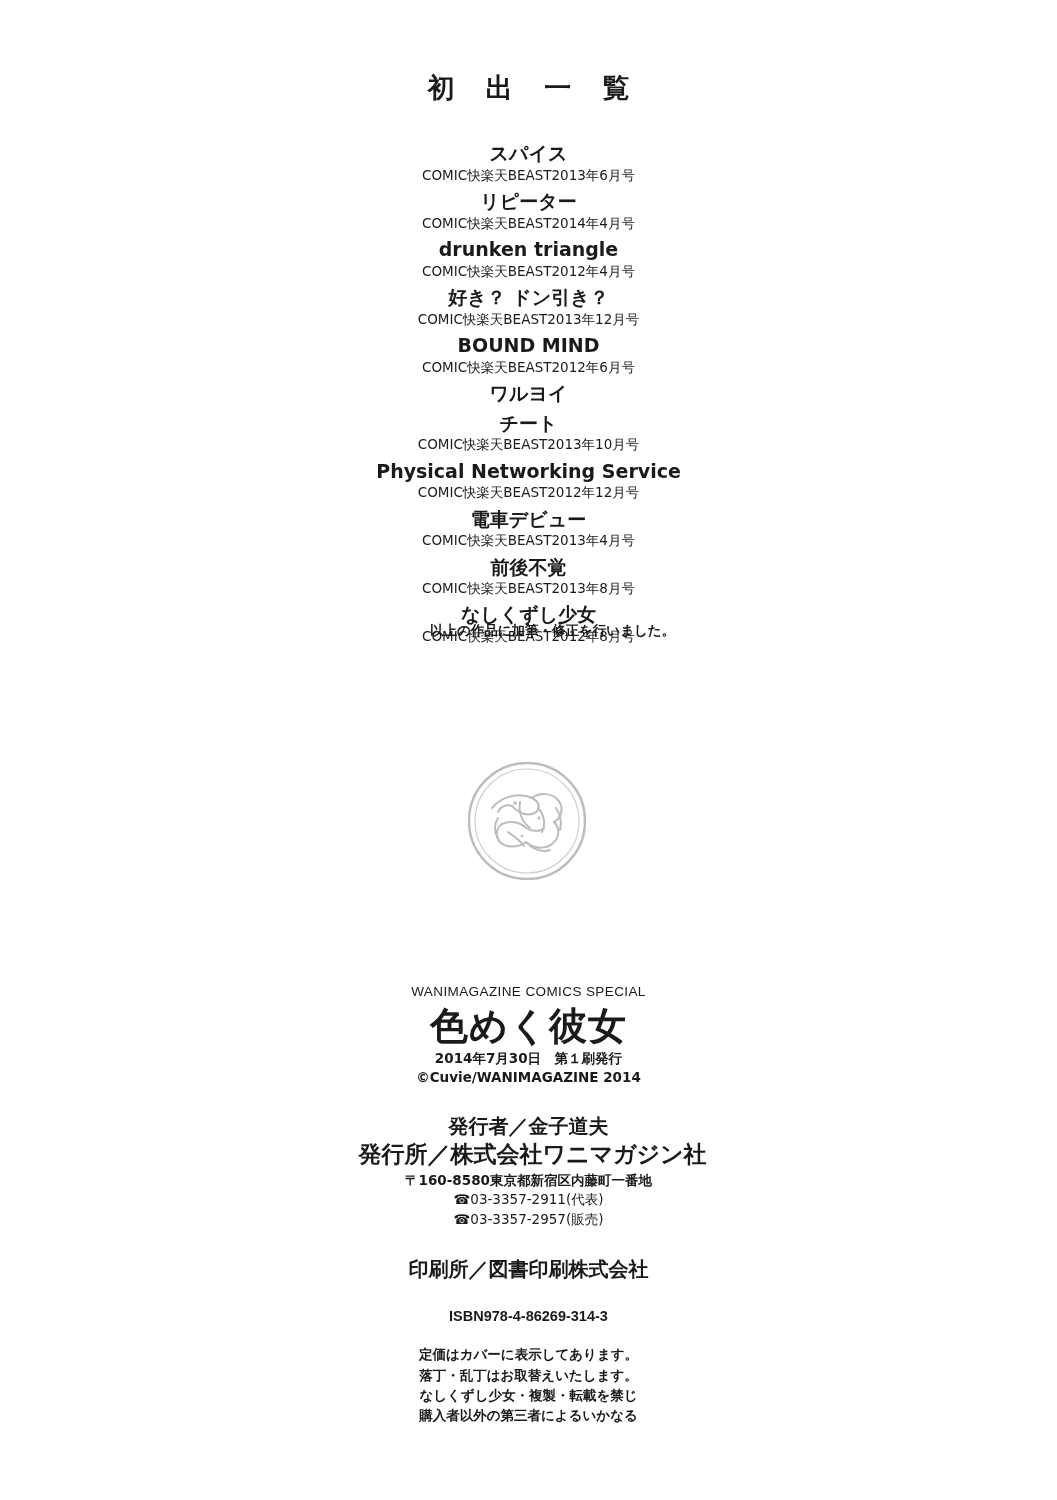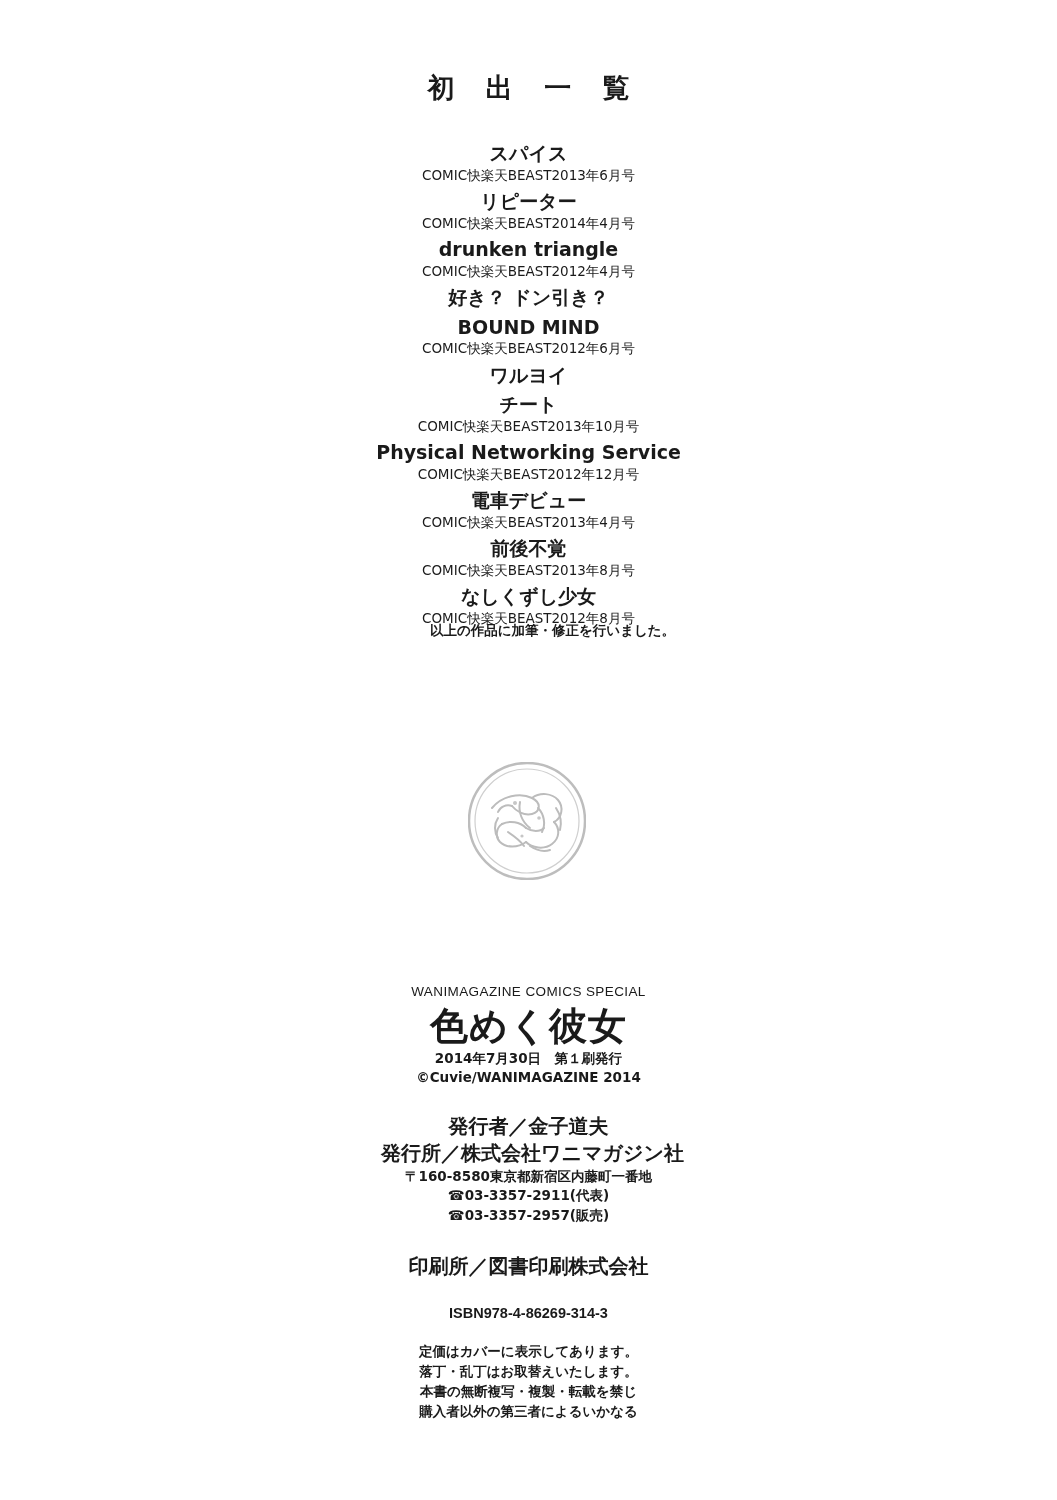--- a/index.html
+++ b/index.html
@@ -114,34 +114,34 @@
     font-weight: bold;
     margin-top: 1px;
   }
   .imprint-publisher-person {
     font-size: 20px;
     font-weight: bold;
     margin-top: 28px;
     line-height: 1.35;
   }
   .imprint-publisher-company {
-    font-size: 20px;
+    font-size: 23px;
     font-weight: bold;
     line-height: 1.3;
     margin-left: 8px;
   }
   .imprint-address {
     font-size: 13.5px;
     font-weight: bold;
     margin-top: 1px;
     line-height: 1.45;
   }
   .imprint-phone {
     font-size: 13.5px;
-    font-weight: bold;
+    font-weight: normal;
     line-height: 1.45;
   }
   .imprint-printer {
     font-size: 20px;
     font-weight: bold;
     margin-top: 26px;
     line-height: 1.45;
   }
   .imprint-binder {
     font-size: 20px;
@@ -177,20 +177,21 @@
     <div class="credit-entry">
       <div class="credit-title">リピーター</div>
       <div class="credit-source">COMIC快楽天BEAST2014年4月号</div>
     </div>
     <div class="credit-entry">
       <div class="credit-title">drunken triangle</div>
       <div class="credit-source">COMIC快楽天BEAST2012年4月号</div>
     </div>
     <div class="credit-entry">
       <div class="credit-title">好き？ ドン引き？</div>
+      <div class="credit-source">COMIC快楽天BEAST2013年12月号</div>
     </div>
     <div class="credit-entry">
       <div class="credit-title">BOUND MIND</div>
       <div class="credit-source">COMIC快楽天BEAST2012年6月号</div>
     </div>
     <div class="credit-entry">
       <div class="credit-title">ワルヨイ</div>
     </div>
     <div class="credit-entry">
       <div class="credit-title">チート</div>
@@ -257,19 +258,19 @@
     <div class="imprint-phone">☎03-3357-2911(代表)</div>
     <div class="imprint-phone">☎03-3357-2957(販売)</div>
 
     <div class="imprint-printer">印刷所／図書印刷株式会社</div>
 
     <div class="imprint-isbn">ISBN978-4-86269-314-3</div>
 
     <div class="imprint-legal">
       <div>定価はカバーに表示してあります。</div>
       <div>落丁・乱丁はお取替えいたします。</div>
-      <div>本書の無断複写・複製・転載を禁じ</div>
+      <div>なしくずし少女・複製・転載を禁じ</div>
       <div>購入者以外の第三者によるいかなる</div>
 
     </div>
   </div>
 
 </div>
 
 </body></html>

